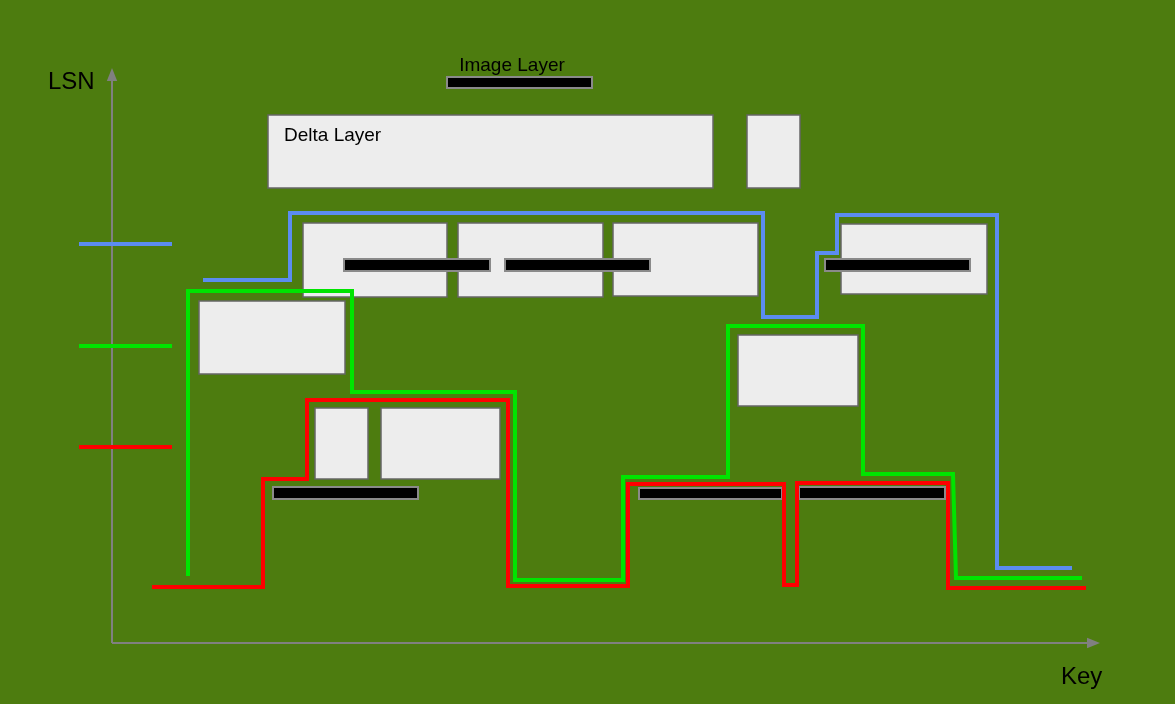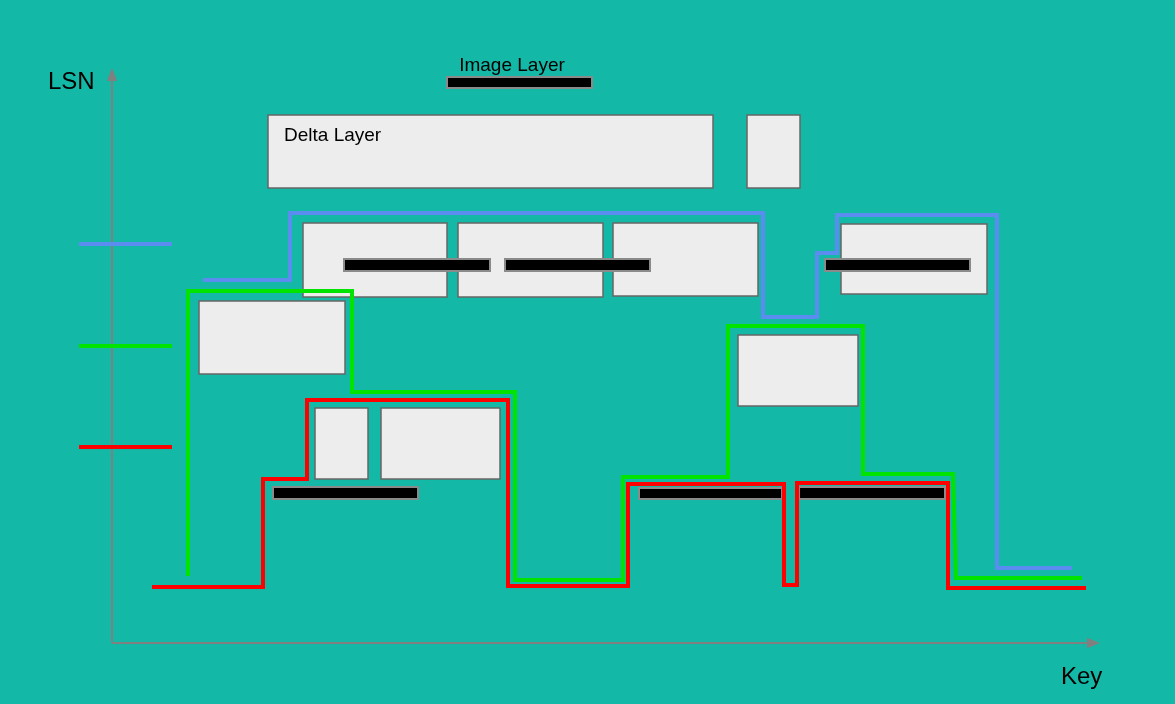--- a/index.html
+++ b/index.html
@@ -8,21 +8,21 @@
     background: #ffffff;
     width: 1175px;
     height: 704px;
     overflow: hidden;
     font-family: "Liberation Sans", sans-serif;
   }
   #stage {
     position: relative;
     width: 1175px;
     height: 704px;
-    background: #14b8a6;
+    background: #4d7c0f;
   }
   svg { display: block; }
   .axis-label {
     font-family: "Liberation Sans", sans-serif;
     font-size: 24px;
     fill: #000000;
   }
   .layer-label {
     font-family: "Liberation Sans", sans-serif;
     font-size: 19px;

